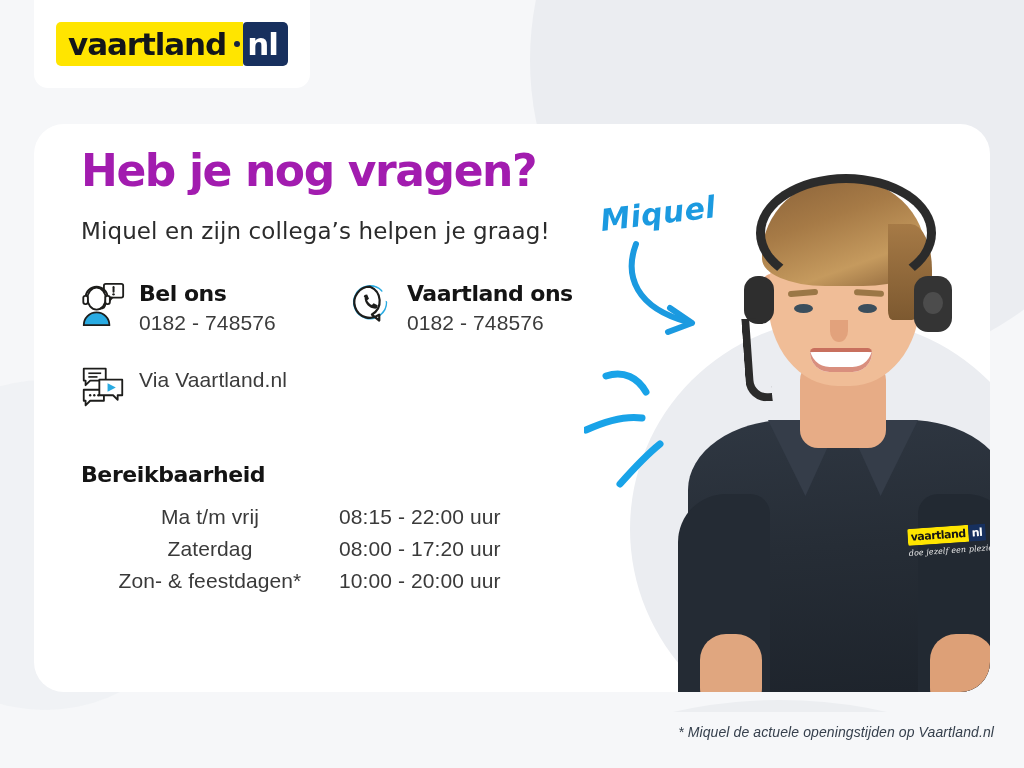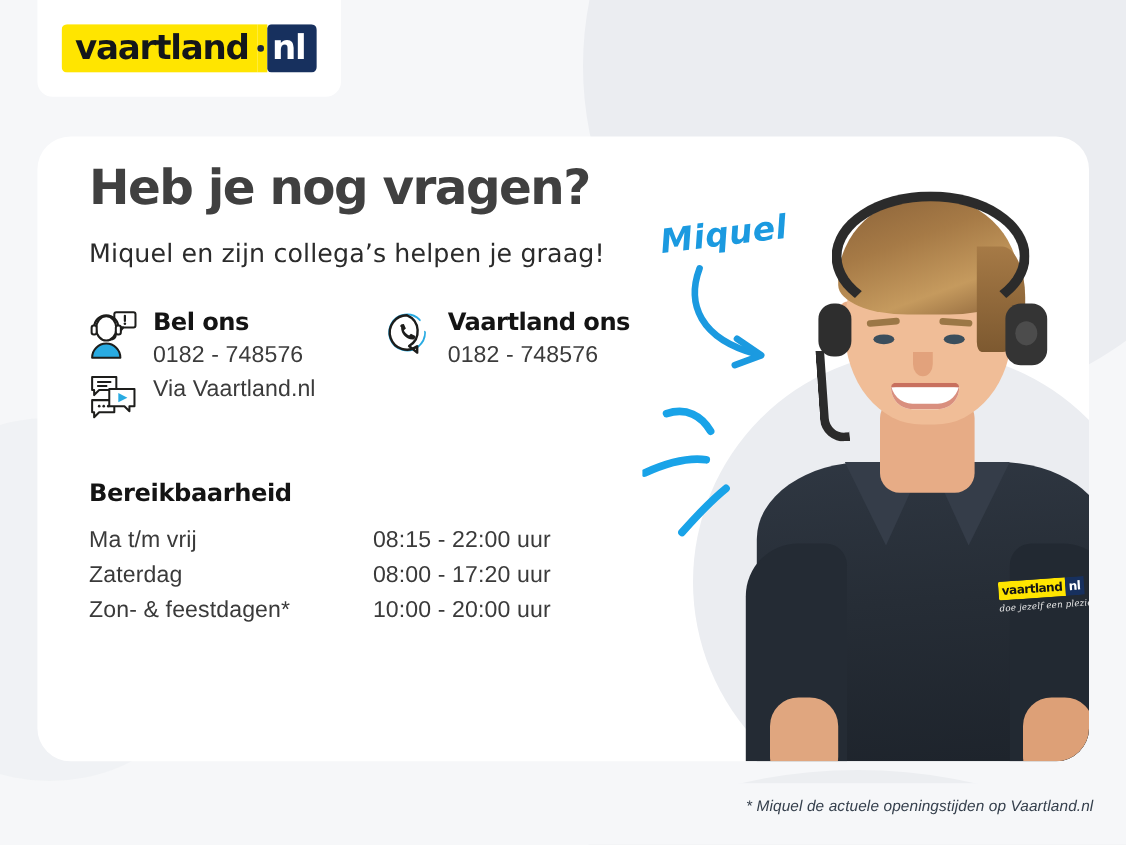--- a/index.html
+++ b/index.html
@@ -94,41 +94,42 @@
     width:956px; height:568px;
     background:#ffffff;
     border-radius:30px;
     overflow:hidden;
   }
 
   
   .content { position:absolute; left:47px; top:24px; width:560px; }
 
   .headline {
-    color:#404040;
+    color:#a21caf;
     font-family:"DejaVu Sans", sans-serif;
     font-weight:700;
     font-size:44px;
     letter-spacing:-1.4px;
     line-height:1.05;
   }
   .subhead {
     margin-top:24px;
     color:#2b2b2b;
     font-family:"DejaVu Sans", sans-serif;
     font-size:23px;
     font-weight:400;
     letter-spacing:.1px;
   }
 
   
   .contact-grid {
     margin-top:36px;
     display:grid;
     grid-template-columns:268px 268px;
+    row-gap:26px;
   }
   .contact-item { display:flex; align-items:flex-start; gap:14px; }
   .contact-icon { width:44px; height:46px; flex:0 0 44px; margin-top:2px; }
   .contact-text { padding-top:1px; }
   .contact-title {
     font-family:"DejaVu Sans", sans-serif;
     font-weight:700;
     font-size:22px;
     color:#141414;
     letter-spacing:-.5px;
@@ -144,21 +145,21 @@
 
   
   .hours { margin-top:52px; }
   .hours-title {
     font-family:"DejaVu Sans", sans-serif;
     font-weight:700;
     font-size:22px;
     color:#141414;
     letter-spacing:-.4px;
   }
-  .hours-table { margin-top:14px; border-collapse:collapse; }
+  .hours-table { margin-top:14px; border-collapse:collapse;text-align:center; }
   .hours-table td {
     font-size:21px;
     color:#3a3a3a;
     padding:4px 0;
     letter-spacing:.1px;
   }
   .hours-table td.day  { width:258px; }
   .hours-table td.time { white-space:nowrap; }
 
   

